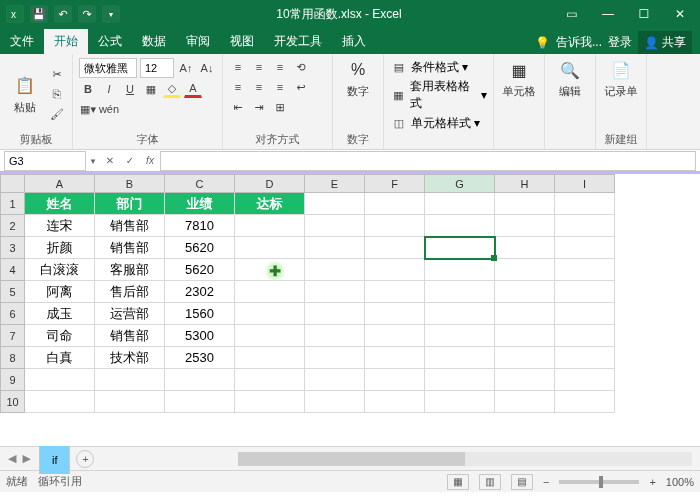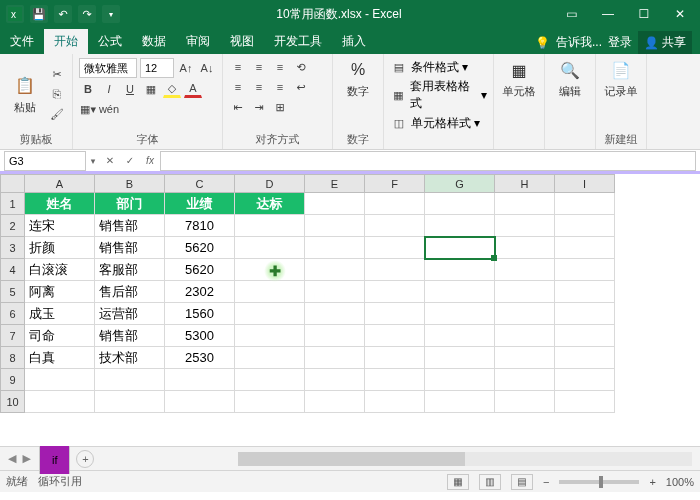--- a/index.html
+++ b/index.html
@@ -29,28 +29,28 @@
 .nb-dd{width:14px;text-align:center;color:#666;font-size:9px}
 .fx-btn{width:20px;text-align:center;color:#666;font-size:10px}
 .fbar{flex:1;height:20px;border:1px solid #c8c8c8;margin-right:4px}
 .grid-wrap{height:272px;overflow:hidden;position:relative;background:#fff}
 table{border-collapse:collapse;table-layout:fixed}
 .colhdr th,.rowhdr{background:#e6e6e6;border:1px solid #bdbdbd;font-weight:normal;font-size:11px;color:#333;text-align:center}
 .colhdr th{height:18px}
 .colhdr th.sel{background:#d2e8d8}
 .rowhdr{width:24px;height:22px}
 td{border:1px solid #d9d9d9;height:22px;font-size:13px;padding:0 4px;text-align:center}
-td.hleft{text-align:left}
+td.hleft{text-align:center}
 .hdrcell{background:#1abc6b;color:#fff;font-weight:bold}
 .selcell{outline:2px solid #1a7f3c;outline-offset:-1px;position:relative}
 .selcell::after{content:"";position:absolute;right:-3px;bottom:-3px;width:6px;height:6px;background:#1a7f3c}
 .cursor-plus{position:absolute;left:264px;top:86px;width:22px;height:22px;border-radius:50%;background:radial-gradient(circle,#d4f5c9 40%,rgba(212,245,201,0) 70%);display:flex;align-items:center;justify-content:center;color:#2a7a2a;font-size:14px;font-weight:bold;pointer-events:none}
 .sheet-tabs{height:24px;display:flex;align-items:center;border-top:1px solid #d4d4d4;background:#f3f3f3;font-size:11px}
 .sheet-nav{display:flex;gap:6px;padding:0 8px;color:#888}
-.sheet-tab{padding:8px 12px;border:1px solid #c8c8c8;border-bottom:none;background:#a21caf;margin-bottom:-1px}
+.sheet-tab{padding:8px 12px;border:1px solid #c8c8c8;border-bottom:none;background:#7dd3fc;margin-bottom:-1px}
 .newsheet{width:18px;height:18px;border:1px solid #c8c8c8;border-radius:50%;display:flex;align-items:center;justify-content:center;margin-left:6px;color:#666}
 .hscroll{flex:1;margin:0 8px;height:14px;background:#e8e8e8;position:relative}
 .hscroll .thumb{position:absolute;left:0;top:0;bottom:0;width:50%;background:#cdcdcd}
 .statusbar{height:22px;background:#f3f3f3;border-top:1px solid #d4d4d4;display:flex;align-items:center;font-size:11px;color:#555;padding:0 6px;gap:10px}
 .statusbar .spacer{flex:1}
 .viewbtn{width:22px;height:16px;border:1px solid #c8c8c8;display:flex;align-items:center;justify-content:center;font-size:10px}
 .zoom-slider{width:80px;height:4px;background:#c8c8c8;position:relative}
 .zoom-slider .zthumb{position:absolute;left:50%;top:-4px;width:4px;height:12px;background:#888}
 .share{background:#0a5a34;padding:3px 6px;display:flex;align-items:center;gap:3px}
 svg{display:block}

